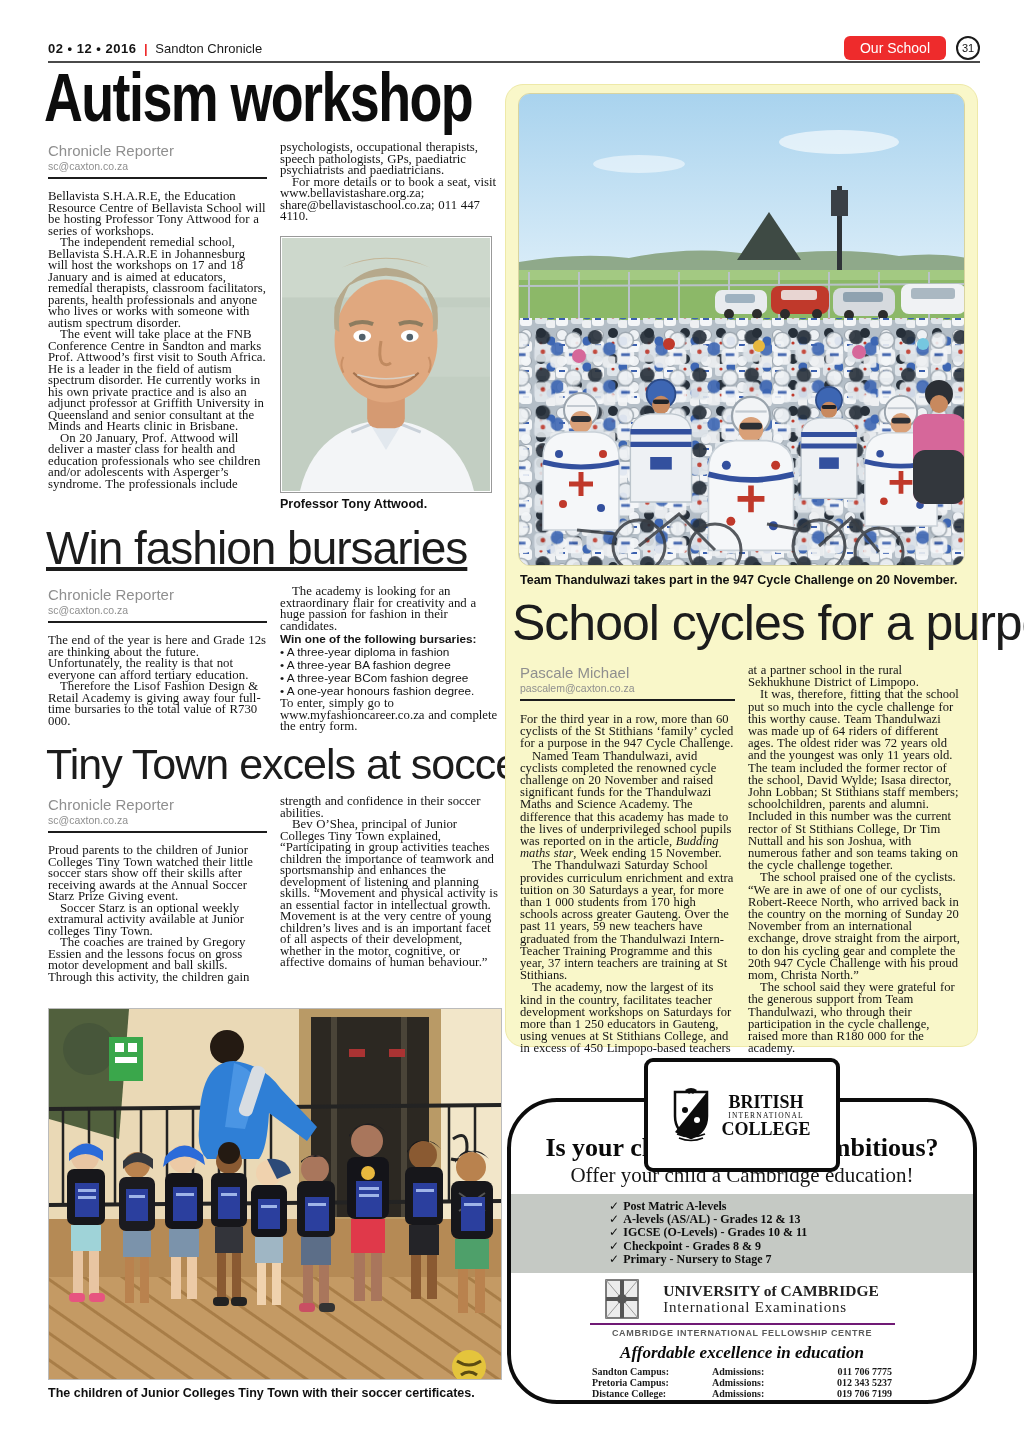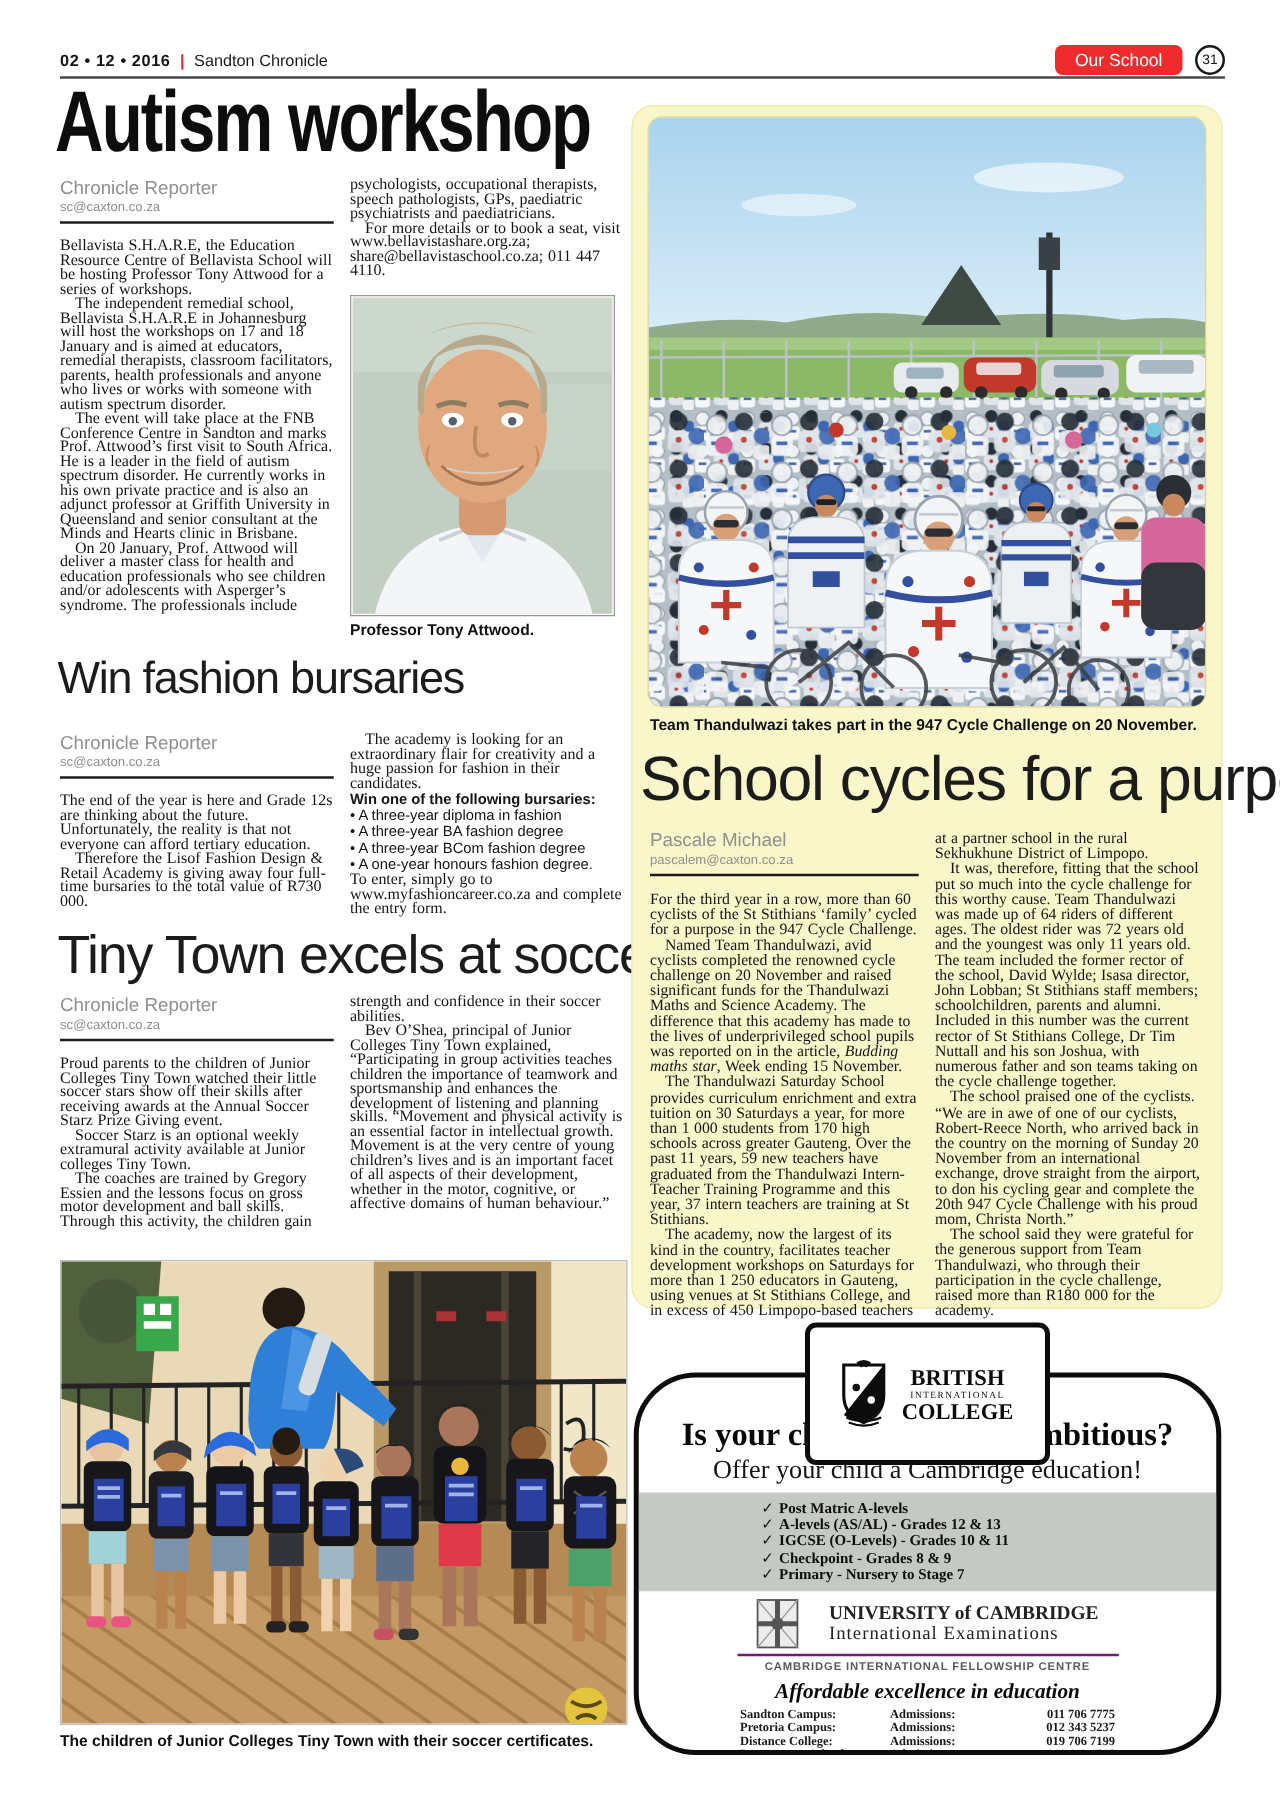--- a/index.html
+++ b/index.html
@@ -21,21 +21,21 @@
            font:11px "Liberation Sans",sans-serif;margin-left:10px;background:#fff;}
   .mast-rule{position:absolute;left:48px;right:44px;top:61px;height:2px;background:#4a4a4a;}
 
   
   .headline-impact{position:absolute;left:44px;top:58px;margin:0;
       font-family:"Liberation Sans",sans-serif;font-weight:900;font-size:69px;
       letter-spacing:-2px;transform:scaleX(.78);transform-origin:left top;
       color:#0d0d0d;white-space:nowrap;}
   .headline-light{position:absolute;margin:0;font-family:"Liberation Sans",sans-serif;
       font-weight:300;color:#1c1c1c;letter-spacing:-1px;white-space:nowrap;}
-  .fashion-h{left:46px;top:521px;font-size:36px;}
+  .fashion-h{left:46px;top:521px;font-size:46px;text-decoration:underline;}
   .tiny-h{left:46px;top:740px;font-size:43px;}
 
   
   .cols{position:absolute;display:flex;gap:13px;}
   .autism-cols{left:48px;top:142px;width:451px;}
   .fashion-cols{left:48px;top:586px;width:451px;}
   .tiny-cols{left:48px;top:796px;width:451px;}
   .col{flex:1;min-width:0;}
   .col p{margin:0;font:12.8px/11.5px "Liberation Serif",serif;text-indent:12px;
          text-align:left;word-spacing:.5px;}

